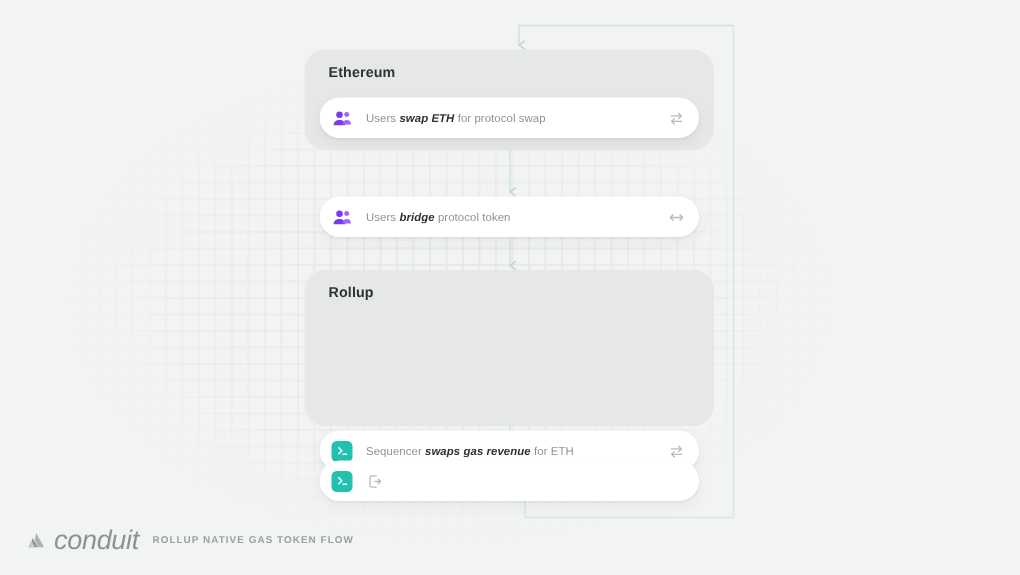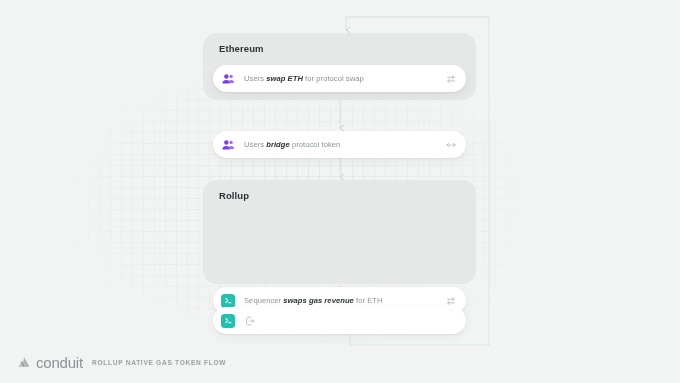--- a/index.html
+++ b/index.html
@@ -121,24 +121,25 @@
   
   .footer {
     position: absolute;
     left: 17px;
     bottom: 12px;
     display: flex;
     align-items: center;
   }
   .brand-mark { width: 15px; height: 15px; margin-right: 4px; }
   .brand-name {
-    font-size: 15px;
+    font-size: 18px;
     color: #8b9396;
     letter-spacing: -0.2px;
     margin-right: 9px;
+    font-style: italic;
   }
   .footer-caption {
     font-size: 6.6px;
     letter-spacing: 0.7px;
     color: #9aa2a4;
     font-weight: bold;
   }
 </style>
 </head>
 <body>

